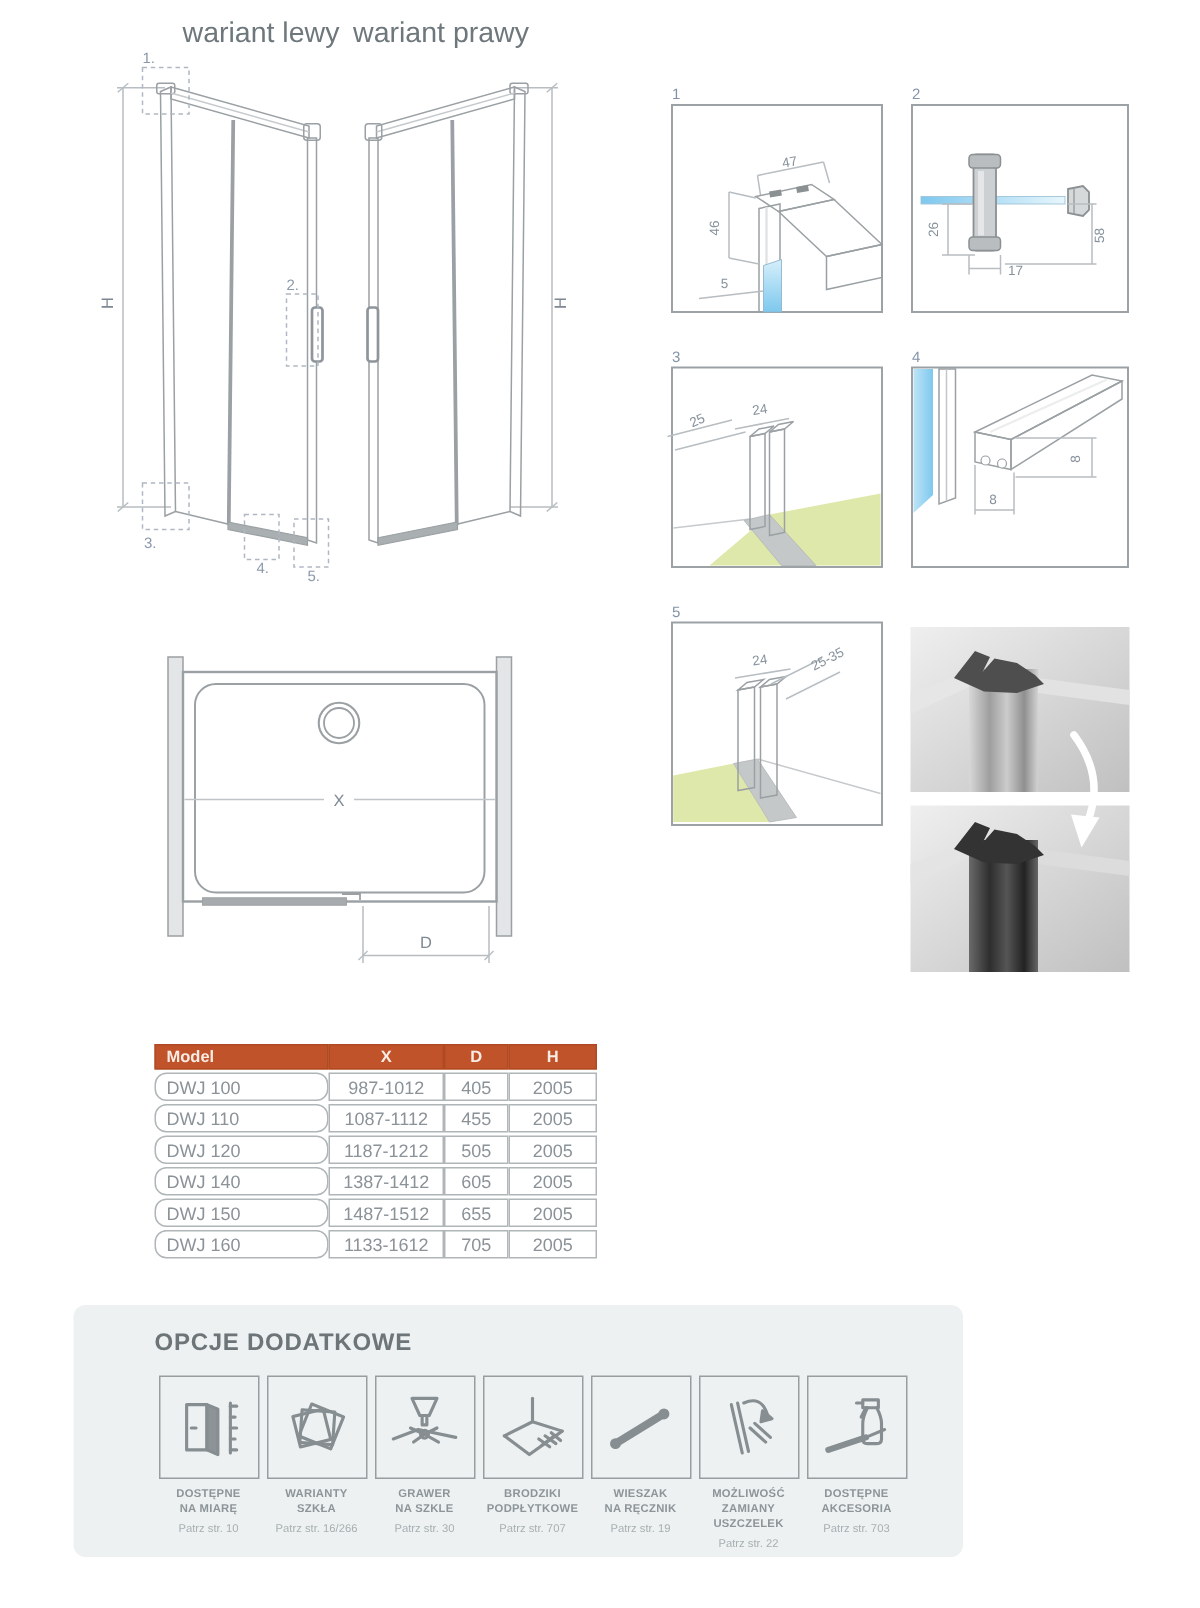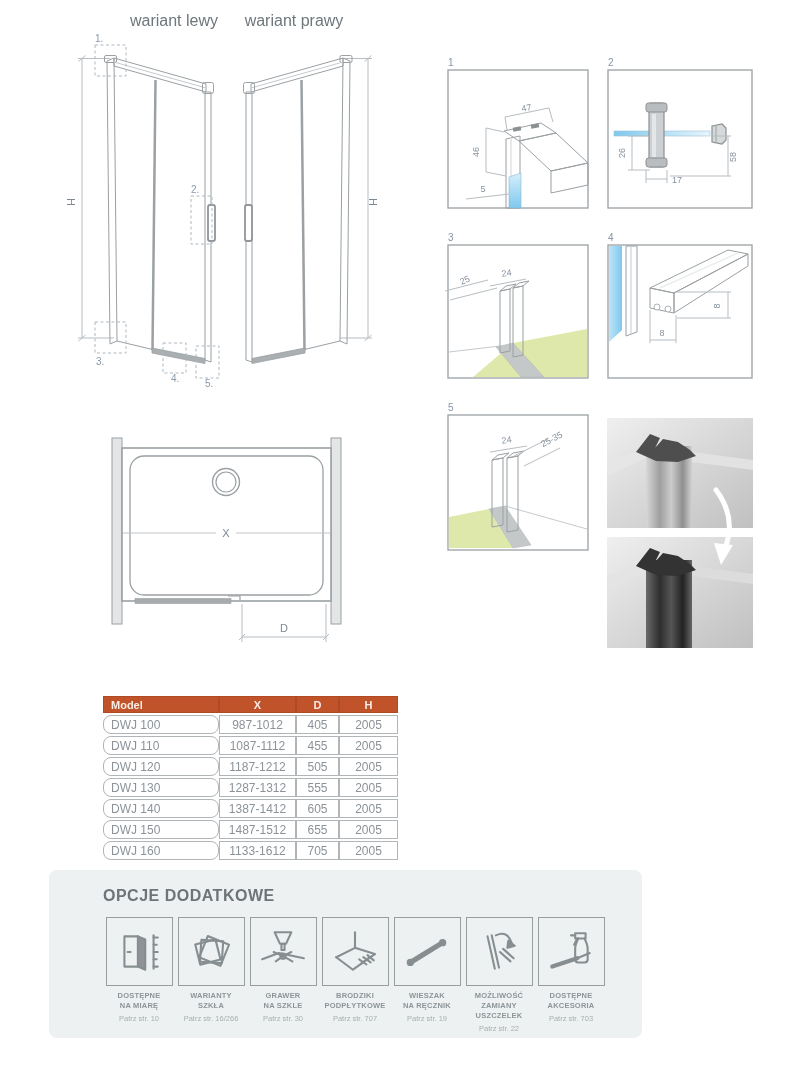--- a/index.html
+++ b/index.html
@@ -1,19 +1,19 @@
 <!DOCTYPE html>
 <html><head>
 <meta charset="utf-8">
 <style>
   html,body{margin:0;padding:0;background:#fff;}
   .page{position:relative;width:800px;height:1072px;background:#ffffff;
         font-family:"Liberation Sans",sans-serif;overflow:hidden;}
   .variant-label{position:absolute;top:12px;width:140px;text-align:center;
-        font-size:16px;color:#6e777b;}
+        font-size:19px;color:#6e777b;}
   #drawings{position:absolute;left:0;top:0;}
   #drawings text{font-family:"Liberation Sans",sans-serif;}
   .dim{font-size:9px;fill:#86919c;}
   .dimbig{font-size:11px;fill:#7f8994;}
   .callout{font-size:10px;fill:#8a99ab;}
   .detnum{font-size:10px;fill:#8494a8;}
   .dashbox{fill:none;stroke:#aeb8c2;stroke-width:1;stroke-dasharray:3 2.5;}
   .ln{stroke:#9aa0a3;stroke-width:1;fill:none;}
   .dln{stroke:#b7bdc1;stroke-width:1;fill:none;}
   .detbox{fill:#ffffff;stroke:#9aa0a3;stroke-width:1.3;}
@@ -300,26 +300,20 @@
           <td class="w-d">455</td>
           <td class="w-h">2005</td>
         </tr>
         <tr>
           <td class="c-model w-model">DWJ 120</td>
           <td class="w-x">1187-1212</td>
           <td class="w-d">505</td>
           <td class="w-h">2005</td>
         </tr>
         <tr>
-          <td class="c-model w-model">DWJ 130</td>
-          <td class="w-x">1287-1312</td>
-          <td class="w-d">555</td>
-          <td class="w-h">2005</td>
-        </tr>
-        <tr>
           <td class="c-model w-model">DWJ 140</td>
           <td class="w-x">1387-1412</td>
           <td class="w-d">605</td>
           <td class="w-h">2005</td>
         </tr>
         <tr>
           <td class="c-model w-model">DWJ 150</td>
           <td class="w-x">1487-1512</td>
           <td class="w-d">655</td>
           <td class="w-h">2005</td>

